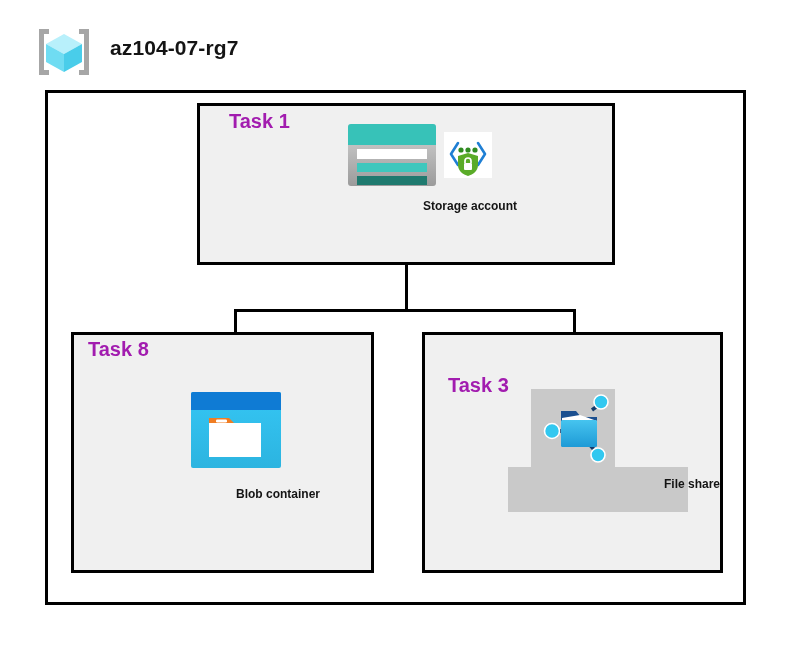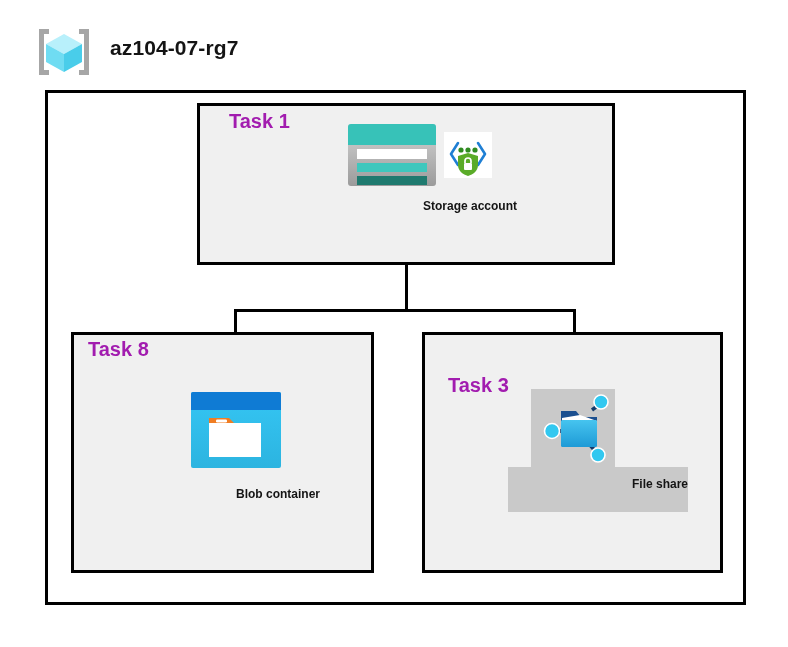--- a/index.html
+++ b/index.html
@@ -112,21 +112,21 @@
     position: absolute;
     left: 531px; top: 389px; width: 84px; height: 79px;
     background: #c9c9c9;
   }
   #fileshare-hl-label {
     position: absolute;
     left: 508px; top: 467px; width: 180px; height: 45px;
     background: #c9c9c9;
   }
   #fileshare-node { left: 540px; top: 393px; width: 74px; height: 72px; }
-  #fileshare-caption { left: 508px; top: 477px; width: 180px; }
+  #fileshare-caption { left: 508px; top: 477px; width: 212px; }
 
   svg { display: block; overflow: visible; }
 </style>
 </head>
 <body>
 
 <div id="canvas">
 
   <div id="rg-header">
     <div id="rg-icon">

